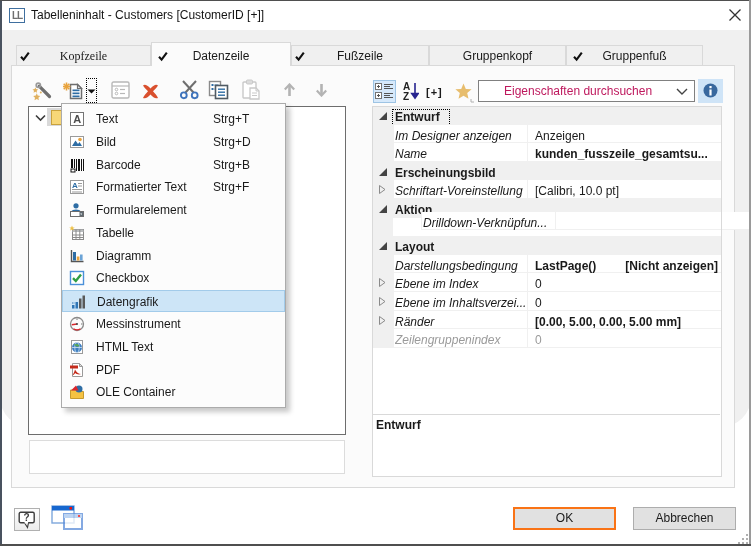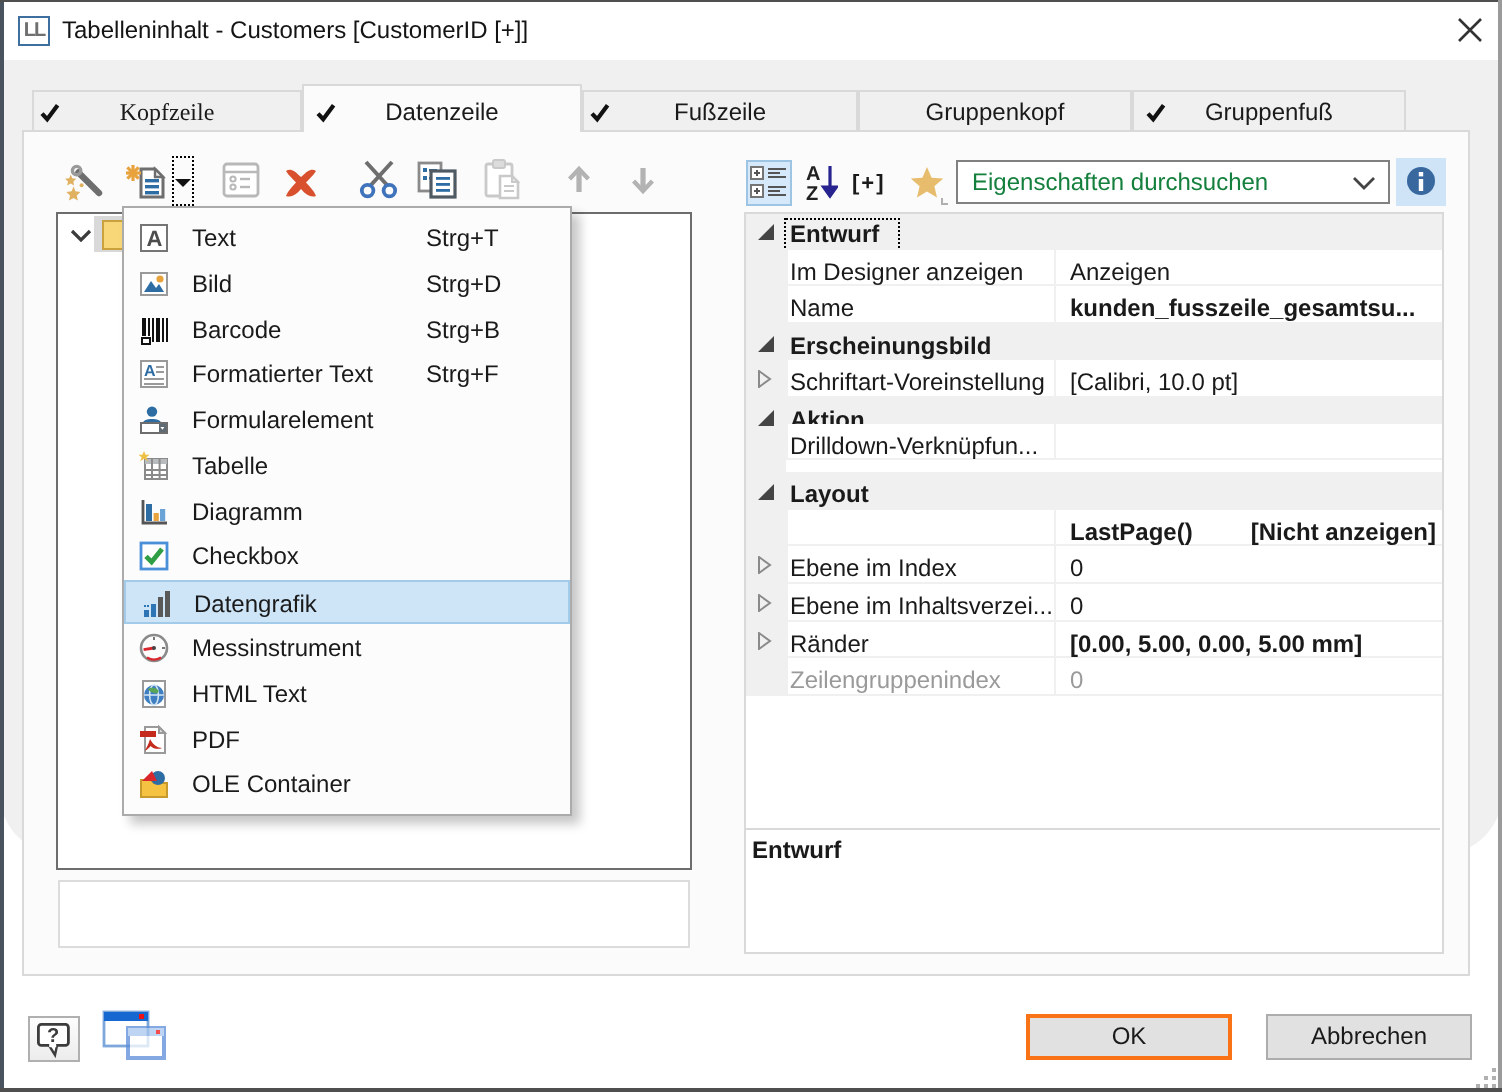--- a/index.html
+++ b/index.html
@@ -18,21 +18,21 @@
 .ppanel{left:372px;top:106px;width:350px;height:371px;background:#fff;}
 .menu{left:61px;top:103px;width:225px;height:305px;background:#fcfcfc;border:1px solid #ababab;box-sizing:border-box;z-index:10;box-shadow:4px 4px 5px rgba(0,0,0,0.22);}
 .mitem{position:absolute;left:0px;width:223px;height:22px;}
 .msel{background:#cde5f7;border:1px solid #a2cbea;box-sizing:border-box;}
 .mico{position:absolute;left:7px;top:3px;width:16px;height:16px;}
 .mtxt{position:absolute;left:34px;top:4px;white-space:nowrap;}
 .msc{position:absolute;left:151px;top:4px;white-space:nowrap;}
 .catrow{position:absolute;left:1px;width:348px;background:#f0f0f0;}
 .grow{position:absolute;left:21px;width:328px;background:#fff;border-bottom:1px solid #f0f0f0;border-left:1px solid #f0f0f0;box-sizing:border-box;}
 .vd{position:absolute;left:133px;top:0;bottom:0;width:1px;background:#f0f0f0;}
-.glabel{position:absolute;left:1px;top:4px;white-space:nowrap;overflow:hidden;width:134px;}
+.glabel{position:absolute;left:1px;top:4px;white-space:nowrap;overflow:hidden;width:134px;font-style:italic;}
 .gvalue{position:absolute;left:141px;top:4px;white-space:nowrap;}
 .gut{position:absolute;left:1px;top:0;width:20px;background:#f0f0f0;}
 .btn{position:absolute;width:103px;height:23px;background:#e1e1e1;border:1px solid #adadad;box-sizing:border-box;text-align:center;line-height:21px;}
 .okbtn{border:2px solid #f97316;line-height:19px;}
 svg{display:block;}
 </style>
 </head>
 <body>
 <div class="win">
 
@@ -190,21 +190,21 @@
       </svg>
     </div>
  <div class="abs" style="left:426px;top:86px;font-weight:bold;font-size:11px;letter-spacing:1px;">[+]</div>
  <div class="abs" style="left:455px;top:83px;" id="ico-star">
       <svg width="21" height="21">
         <path d="M8.5 0.5 L10.8 5.9 L16.6 6.3 L12.2 10.1 L13.5 15.8 L8.5 12.7 L3.5 15.8 L4.8 10.1 L0.4 6.3 L6.2 5.9 Z" fill="#e7bd6d"></path>
         <path d="M16 16 v3 h3" stroke="#b0b0b0" fill="none"></path>
       </svg>
     </div>
  <div class="abs" style="left:478px;top:80px;width:217px;height:22px;background:#fff;border:1px solid #808080;box-sizing:border-box;">
-   <span style="position:absolute;left:7px;top:3px;color:#15803d;">Eigenschaften durchsuchen</span>
+   <span style="position:absolute;left:25px;top:3px;color:#be185d;">Eigenschaften durchsuchen</span>
    <svg style="position:absolute;right:6px;top:7px;" width="12" height="8">
         <path d="M1 1 L6 6 L11 1" stroke="#444" stroke-width="1.4" fill="none"></path>
       </svg>
  </div>
  <div class="abs" style="left:698px;top:79px;width:25px;height:24px;background:#cfe4f7;">
    <svg style="position:absolute;left:5px;top:4px;" width="15" height="15">
      <circle cx="7.5" cy="7.5" r="7" fill="#39689e"></circle>
      <rect x="6.4" y="6.5" width="2.2" height="6" fill="#fff"></rect>
      <rect x="6.4" y="3" width="2.2" height="2.2" fill="#fff"></rect>
    </svg>
@@ -255,34 +255,35 @@
         <span class="glabel" style="color:#1a1a1a">Schriftart-Voreinstellung</span>
         <span class="gvalue" style="color:#1a1a1a;font-weight:normal">[Calibri, 10.0 pt]</span>
       </div>
       <div class="catrow" style="top:93px;height:19px;">
         <svg style="position:absolute;left:6px;top:6px" width="9" height="9">
           <path d="M8 0 L8 8 L0 8 Z" fill="#444"></path>
         </svg>
         <span style="position:absolute;left:22px;top:4px;font-weight:bold;">Aktion</span>
       </div>
       <div class="gut" style="top:112px;height:18px;"></div>
-      <div class="grow" style="top:106px;height:18px;">
+      <div class="grow" style="top:106px;height:18px;margin-left:28px;">
         <i class="vd"></i>
         <span class="glabel" style="color:#1a1a1a">Drilldown-Verknüpfun...</span>
         <span class="gvalue" style="color:#1a1a1a;font-weight:normal"></span>
       </div>
       <div class="catrow" style="top:130px;height:19px;">
         <svg style="position:absolute;left:6px;top:6px" width="9" height="9">
           <path d="M8 0 L8 8 L0 8 Z" fill="#444"></path>
         </svg>
         <span style="position:absolute;left:22px;top:4px;font-weight:bold;">Layout</span>
       </div>
       <div class="gut" style="top:149px;height:18px;"></div>
       <div class="grow" style="top:149px;height:18px;">
         <i class="vd"></i>
+        <span class="glabel" style="color:#1a1a1a">Darstellungsbedingung</span>
         <span class="gvalue" style="color:#1a1a1a;font-weight:bold">LastPage()</span>
         <span style="position:absolute;right:3px;top:4px;font-weight:bold;">[Nicht anzeigen]</span>
       </div>
       <div class="gut" style="top:167px;height:19px;"></div>
       <div class="grow" style="top:167px;height:19px;">
         <svg style="position:absolute;left:-16px;top:5px" width="9" height="9">
           <path d="M1.5 0.5 L7 4.5 L1.5 8.5 Z" fill="none" stroke="#8a8a8a" stroke-width="1"></path>
         </svg>
         <i class="vd"></i>
         <span class="glabel" style="color:#1a1a1a">Ebene im Index</span>

